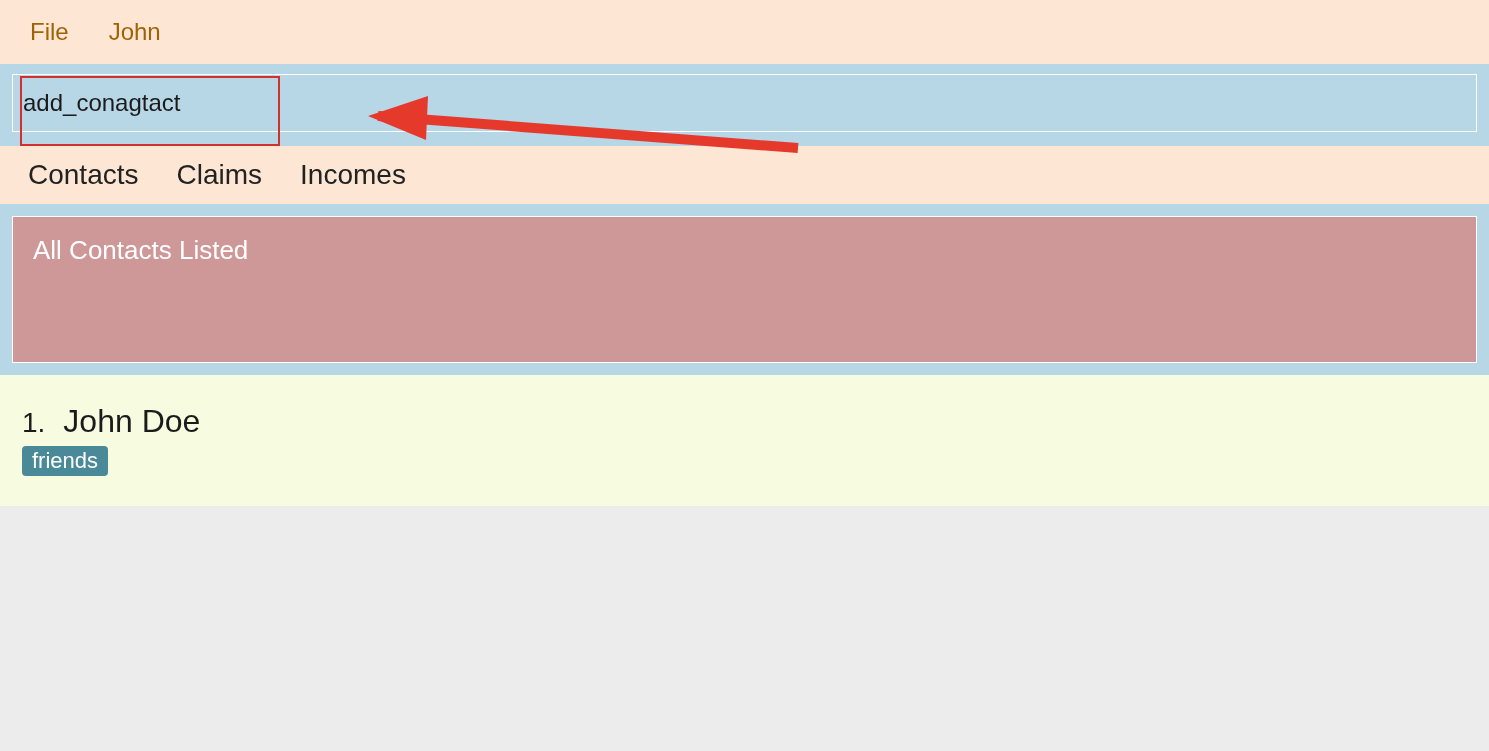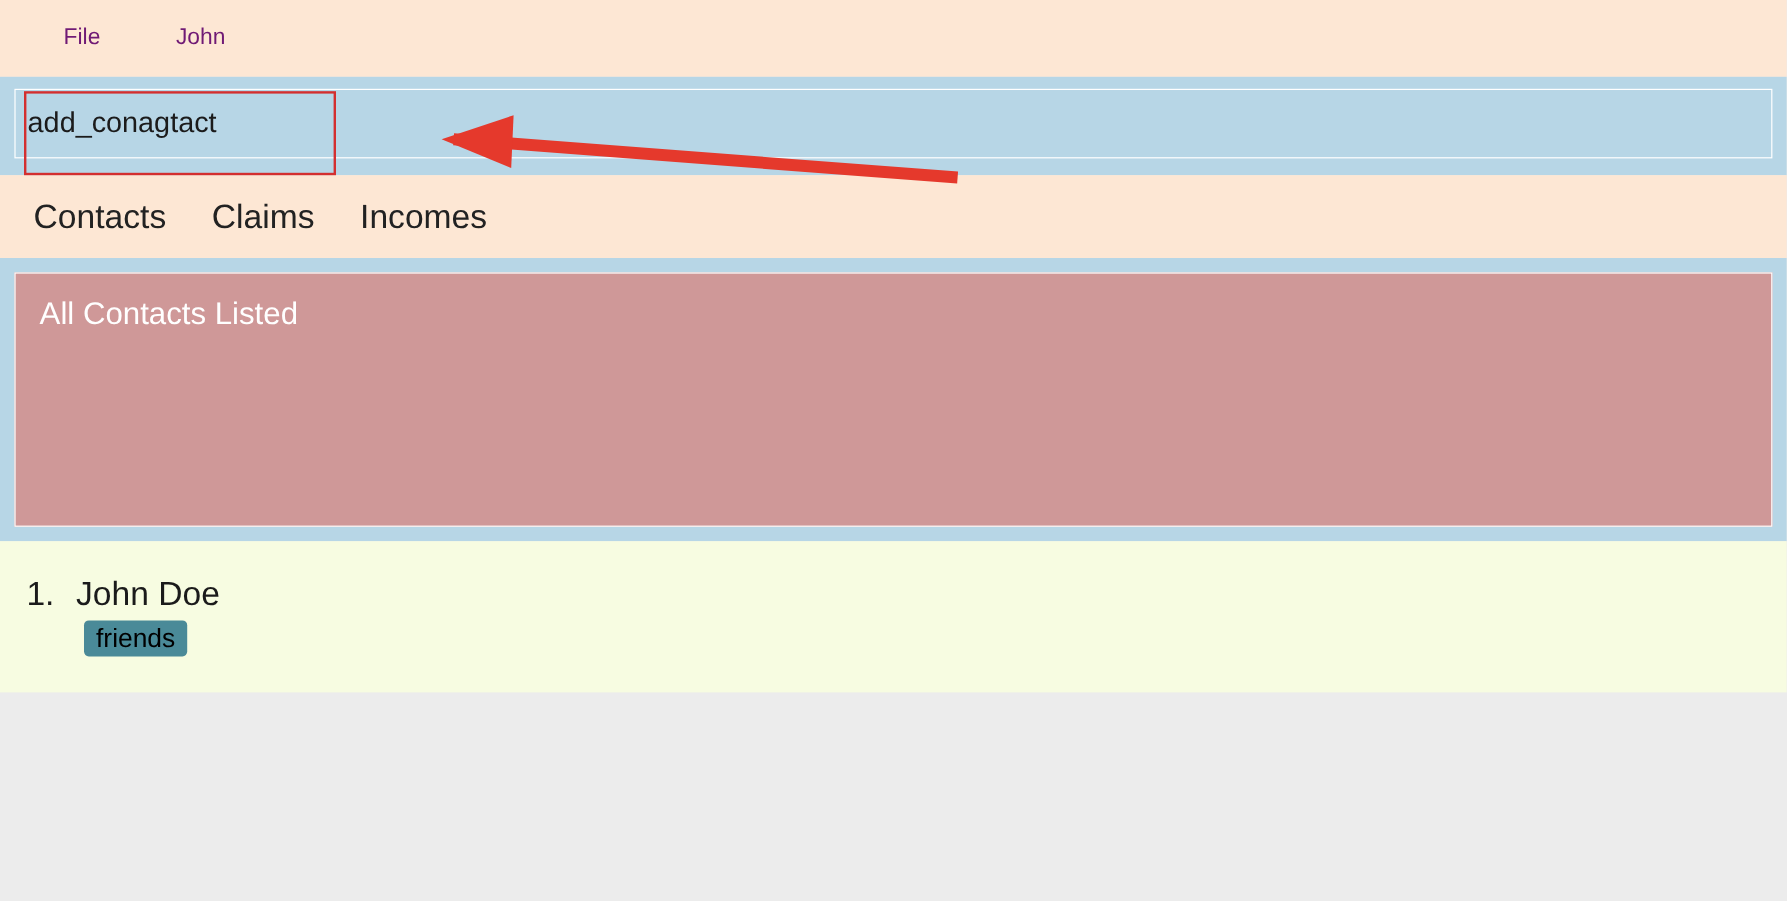--- a/index.html
+++ b/index.html
@@ -17,24 +17,23 @@
   }
   .menubar {
     background: #fde7d4;
     height: 64px;
     display: flex;
     align-items: center;
     padding-left: 30px;
     gap: 40px;
   }
   .menubar-item {
-    font-size: 19px;
-    color: #701a75;
+    font-size: 24px;
+    color: #a16207;
     cursor: pointer;
-    margin-left: 23px;
   }
   .command-strip {
     background: #b7d6e6;
     padding: 10px 12px 14px 12px;
   }
   .command-input-wrapper {
     border: 1px solid #ffffff;
     background: #b7d6e6;
     padding: 0;
     position: relative;
@@ -54,39 +53,39 @@
     top: 76px;
     left: 20px;
     width: 260px;
     height: 70px;
     border: 2px solid #d32f2f;
     pointer-events: none;
     z-index: 10;
   }
   .tabs-row {
     background: #fde7d4;
-    height: 69px;
+    height: 58px;
     display: flex;
     align-items: center;
     padding-left: 28px;
     gap: 38px;
   }
   .tab-item {
     font-size: 28px;
     color: #222;
     cursor: pointer;
   }
   .status-strip {
     background: #b7d6e6;
     padding: 12px 12px 12px 12px;
   }
   .status-panel {
     background: #cf9898;
     border: 1px solid #ffffff;
-    height: 212px;
+    height: 147px;
     padding: 18px 20px;
   }
   .status-text {
     color: #ffffff;
     font-size: 26px;
     font-weight: 400;
   }
   .list-area {
     background: #f7fce1;
     padding: 28px 22px 30px 22px;
@@ -99,32 +98,31 @@
   .contact-header {
     display: flex;
     align-items: baseline;
     gap: 18px;
   }
   .contact-index {
     font-size: 28px;
     color: #1b1b1b;
   }
   .contact-name {
-    font-size: 28px;
+    font-size: 32px;
     color: #1b1b1b;
   }
   .tag-badge {
     display: inline-block;
     background: #4a8a98;
-    color: #000000;
+    color: #ffffff;
     font-size: 22px;
     padding: 2px 10px;
     border-radius: 4px;
     width: fit-content;
-    margin-left: 48px;
   }
   .contact-phone,
   .contact-email {
     font-size: 24px;
     color: #333;
   }
   .annotation-arrow {
     position: absolute;
     top: 88px;
     left: 268px;

